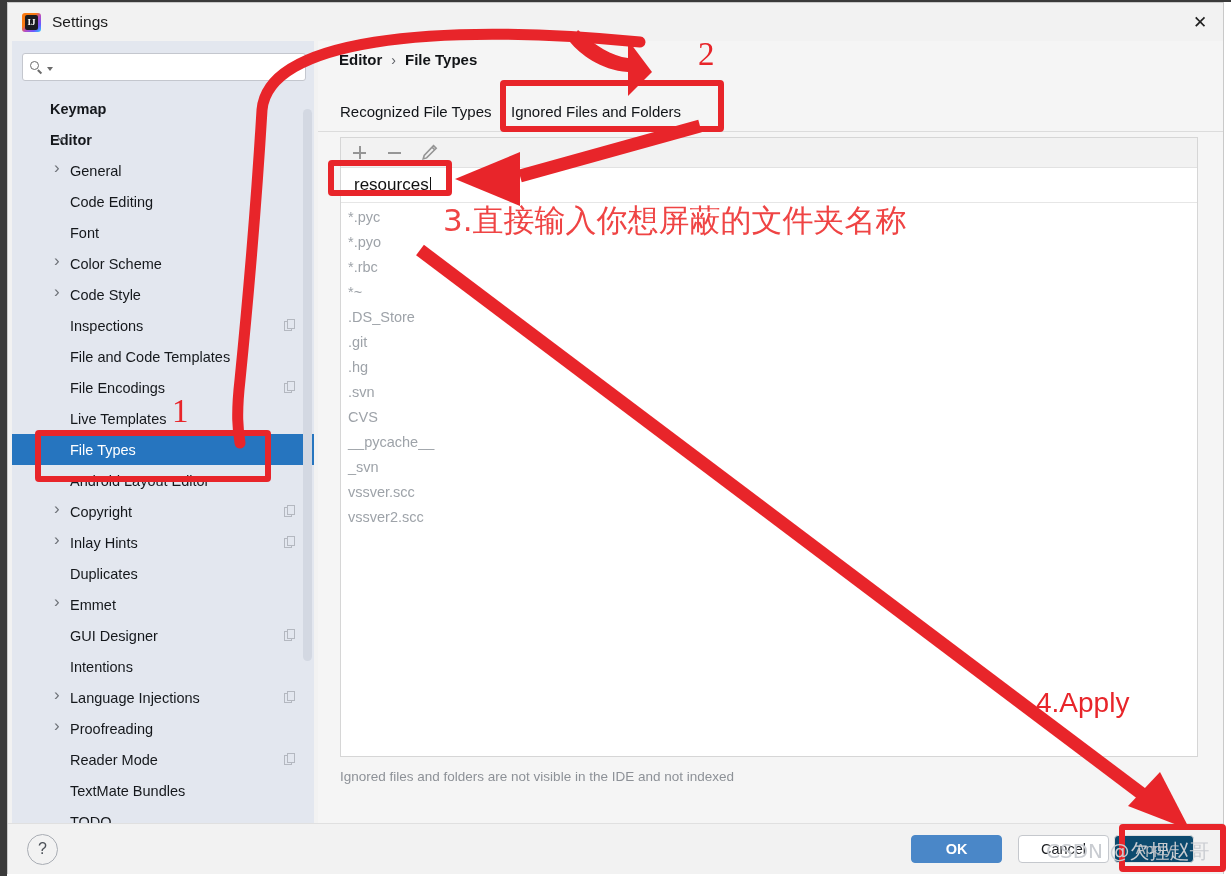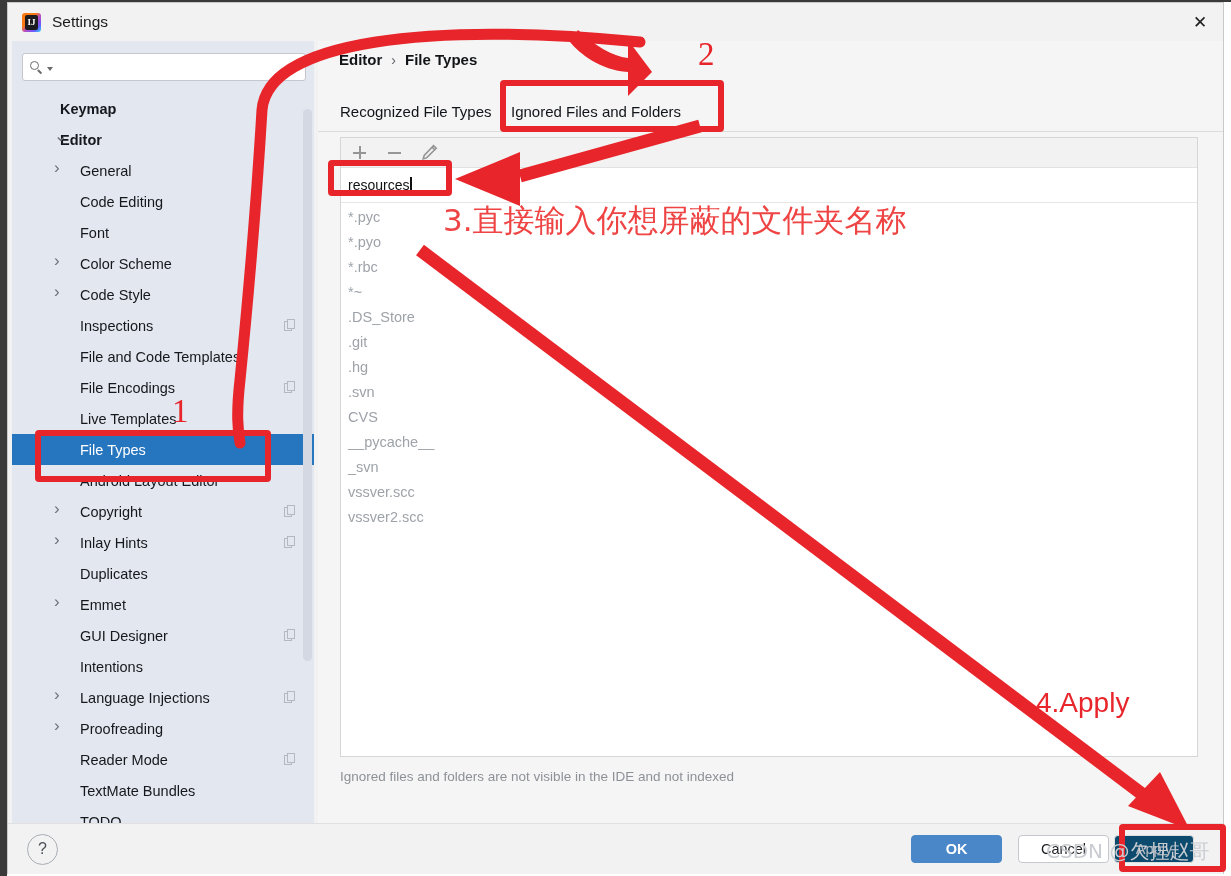--- a/index.html
+++ b/index.html
@@ -147,21 +147,20 @@
   }
   .tree-row {
     position: relative;
     height: 31px;
     display: flex;
     align-items: center;
     font-size: 14.5px;
     color: #15181c;
     white-space: nowrap;
     cursor: default;
-    padding-left: 10px;
   }
   .tree-row .arrow {
     position: absolute;
     left: 42px;
     width: 12px; height: 12px;
     color: #6e7278;
     font-size: 13px;
     line-height: 12px;
   }
   .tree-row .arrow.down::before { content: "\2304"; position:relative; top:-4px; font-size:16px;}
@@ -269,22 +268,22 @@
   .tool-ic.minus::before{ left: 4px; top: 10px; width: 13px; height: 1.8px; }
   .tool-ic.pencil svg { position: absolute; left: 2px; top: 2px; }
 
   .edit-row {
     height: 34px;
     border-bottom: 1px solid #e6e6e6;
     display: flex; align-items: center;
     background: #ffffff;
   }
   .edit-field {
-    margin-left: 7px;
-    font-size: 14px;
+    margin-left: 13px;
+    font-size: 17px;
     color: #111;
     display: flex; align-items: center;
   }
   .text-caret {
     display: inline-block;
     width: 1.5px; height: 17px;
     background: #111;
     margin-left: 1px;
   }
 

